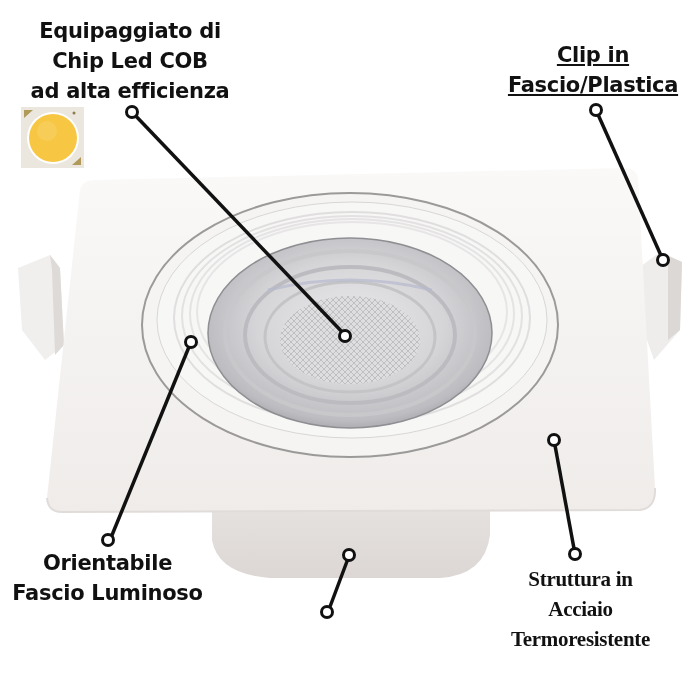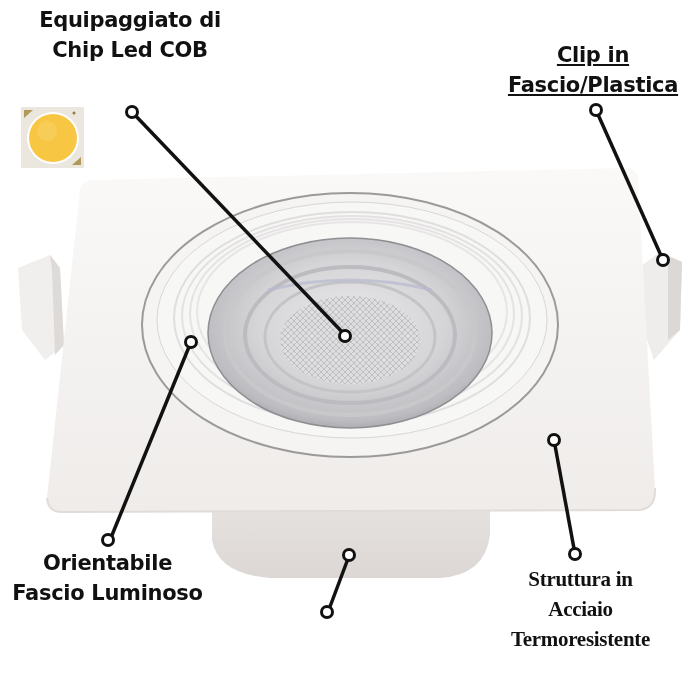--- a/index.html
+++ b/index.html
@@ -100,23 +100,24 @@
       <circle cx="663" cy="260" r="5.5"></circle>
       <circle cx="191" cy="342" r="5.5"></circle>
       <circle cx="108" cy="540" r="5.5"></circle>
       <circle cx="349" cy="555" r="5.5"></circle>
       <circle cx="327" cy="612" r="5.5"></circle>
       <circle cx="554" cy="440" r="5.5"></circle>
       <circle cx="575" cy="554" r="5.5"></circle>
     </g>
   </svg>
 
-  <div class="label" style="left:10px; top:5px; width:240px;">
+  <div class="label" style="left:10px; top:16px; width:240px;">
     <span>Equipaggiato di</span>
     <span>Chip Led COB</span>
+    <span>ad alta efficienza</span>
   </div>
 
   <div class="label" style="left:488px; top:40px; width:210px;text-decoration:underline;">
     <span>Clip in</span>
     <span>Fascio/Plastica</span>
   </div>
 
   <div class="label" style="left:0px; top:548px; width:215px;">
     <span>Orientabile</span>
     <span>Fascio Luminoso</span>

